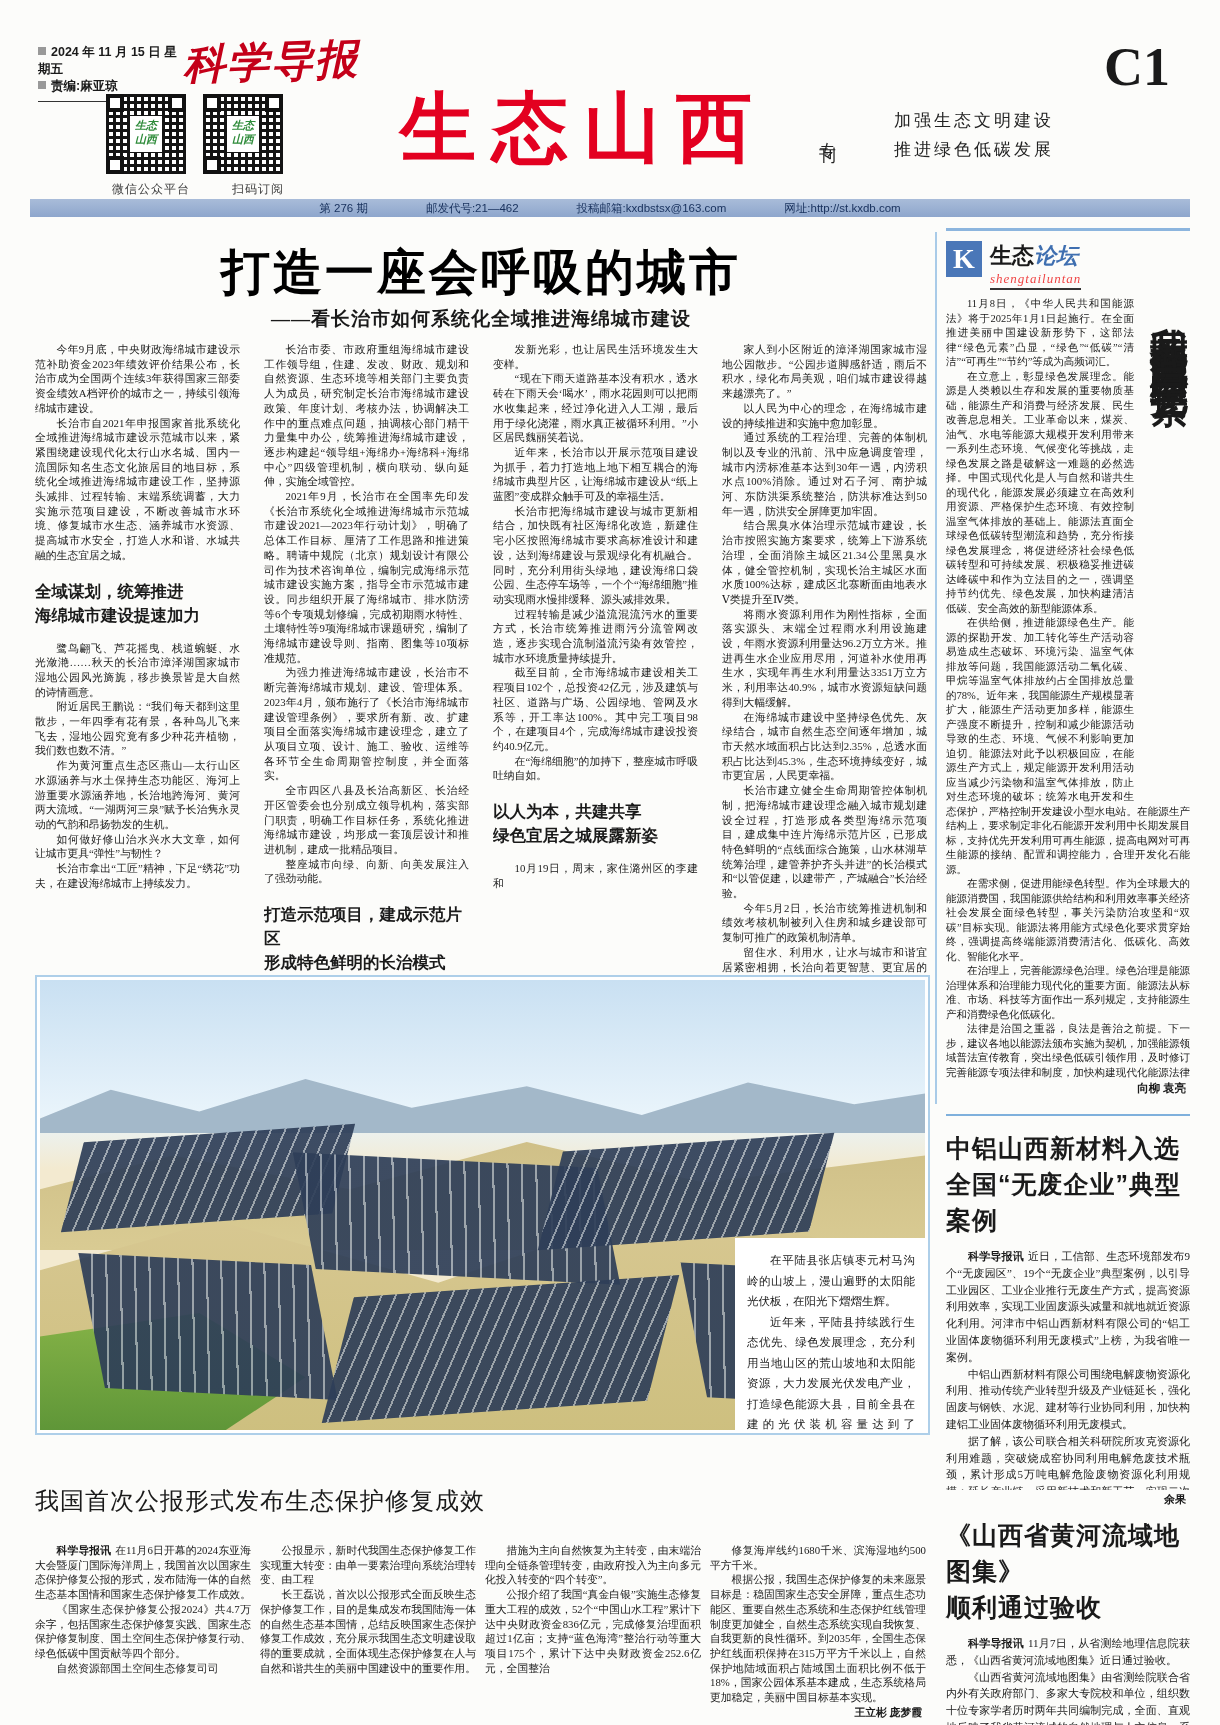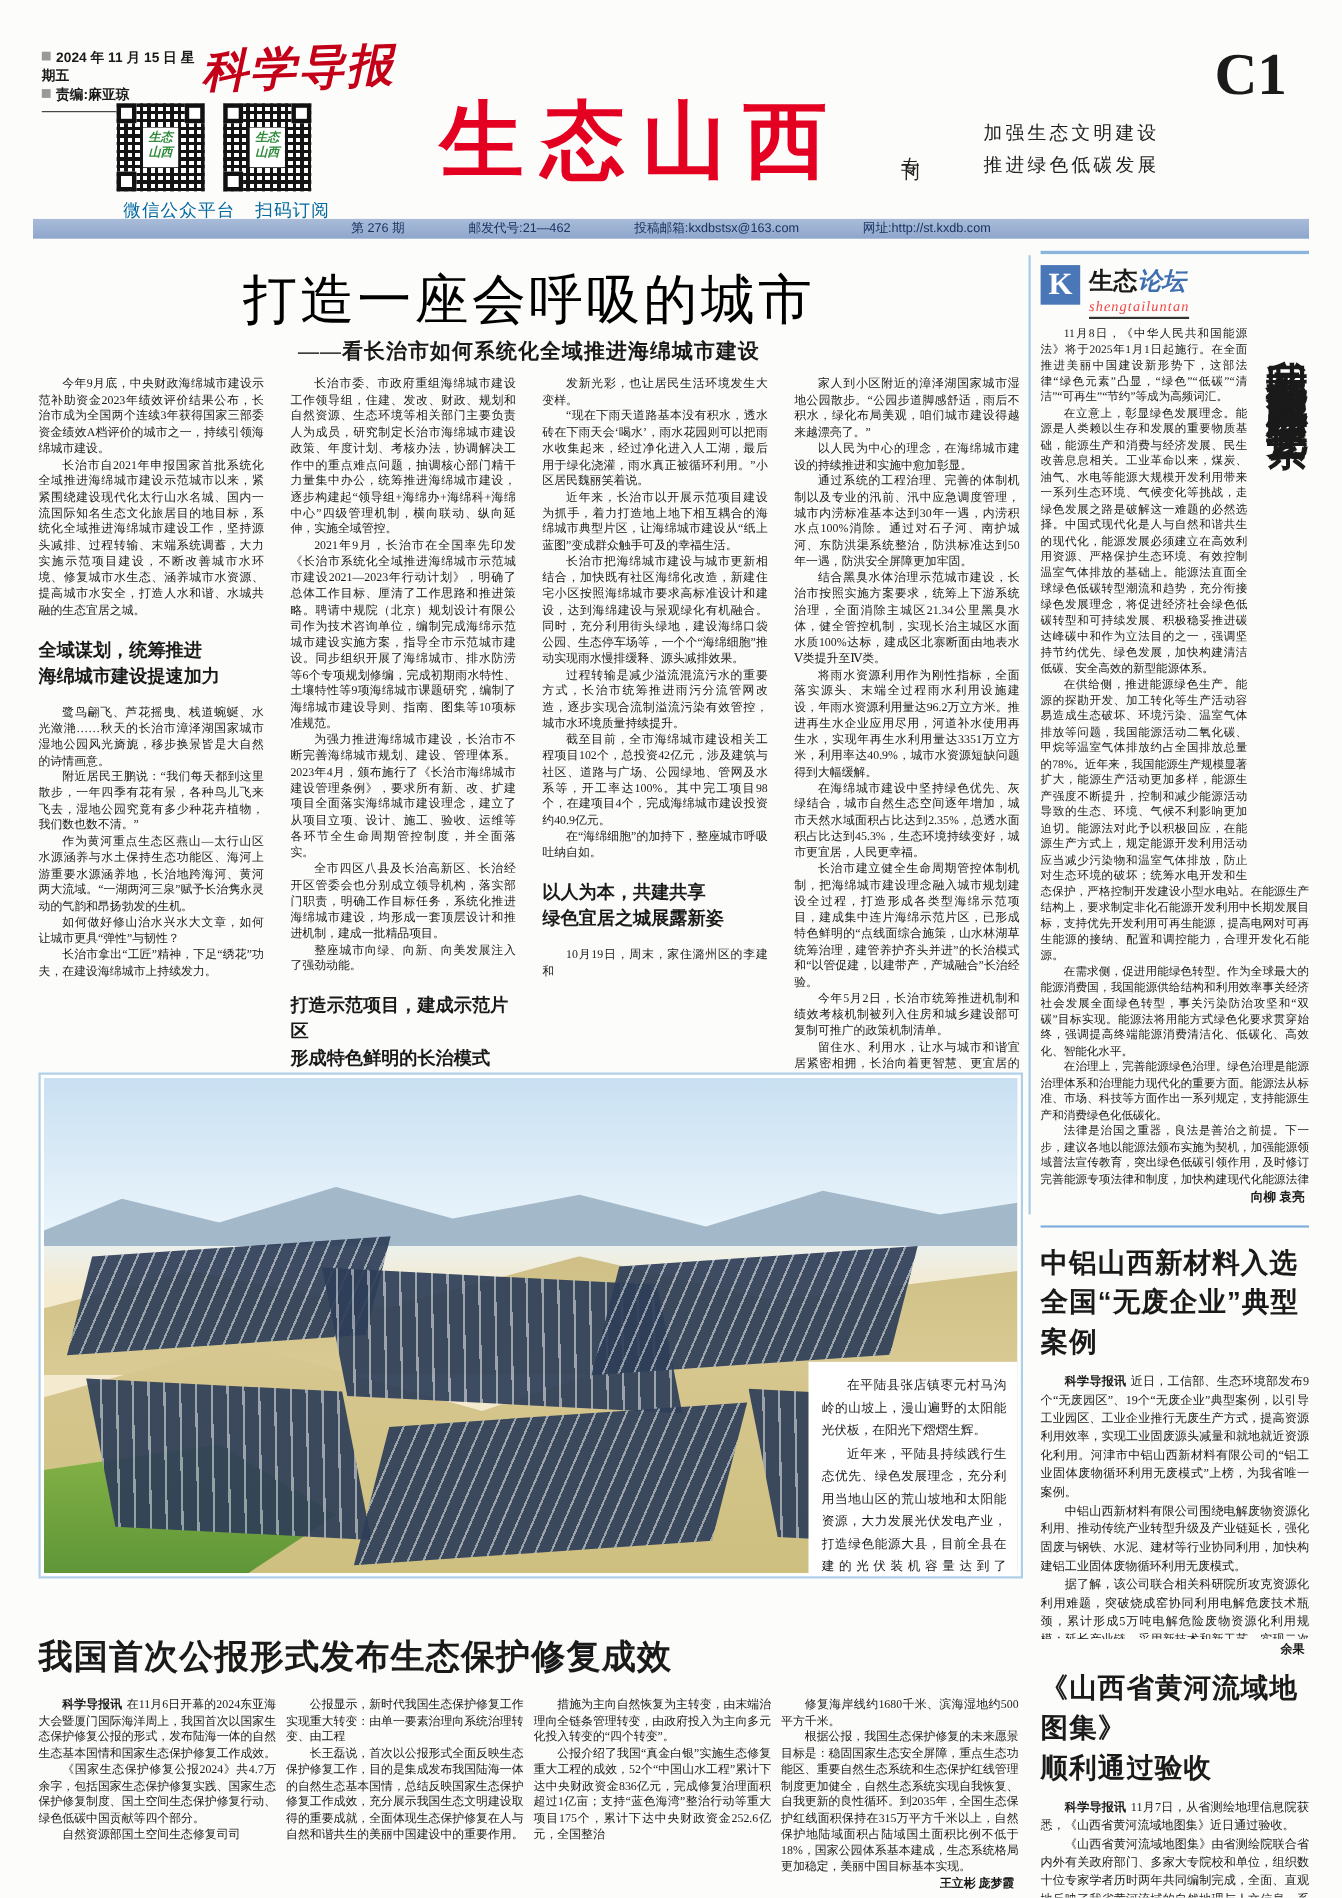--- a/index.html
+++ b/index.html
@@ -14,30 +14,30 @@
   .masthead{left:183px;top:34px;font-size:42px;color:#c40019;font-weight:bold;
       font-style:italic;letter-spacing:2px;transform:rotate(-2deg);}
   .qr{width:80px;height:80px;position:absolute;background:
       repeating-linear-gradient(0deg,#141414 0 3px,rgba(255,255,255,0) 3px 7px),
       repeating-linear-gradient(90deg,#141414 0 3px,#fff 3px 7px);}
   .qr .fp{position:absolute;width:18px;height:18px;border:4px solid #111;background:#fff;box-sizing:border-box;}
   .qr .fp.tl{left:0;top:0}.qr .fp.tr{right:0;top:0}.qr .fp.bl{left:0;bottom:0}
   .qr .ctr{position:absolute;left:24px;top:22px;width:32px;height:36px;background:#fff;
       color:#2e8b3a;font-size:11px;line-height:14px;text-align:center;font-weight:bold;
       font-style:italic;padding-top:2px;box-sizing:border-box;}
-  .qr-label{font-size:16px;color:#0369a1;letter-spacing:1px;}
+  .qr-label{font-size:12px;color:#404040;letter-spacing:1px;}
   .paper-title{left:400px;top:78px;width:410px;font-size:76px;font-weight:900;color:#e30020;
       letter-spacing:16px;white-space:nowrap;font-family:"Liberation Serif","DejaVu Serif",serif;}
   .zhuankan{left:816px;top:128px;writing-mode:vertical-rl;font-size:17px;letter-spacing:6px;color:#222;}
   .pageno{left:1104px;top:36px;font-size:54px;font-weight:bold;font-family:"Liberation Serif",serif;}
   .slogan{left:894px;top:106px;font-size:17px;line-height:29px;letter-spacing:3px;color:#222;}
   .infobar{left:30px;top:199px;width:1160px;height:18px;background:linear-gradient(#a9bcd9,#8ea6cc);
       color:#17305c;font-size:11.5px;line-height:18px;display:flex;justify-content:center;gap:58px;}
   
-  .headline{left:35px;top:240px;width:892px;text-align:center;font-size:49px;font-weight:400;
+  .headline{left:35px;top:240px;width:892px;text-align:center;font-size:49px;font-weight:700;
       letter-spacing:3px;color:#000;}
   .subhead{left:35px;top:306px;width:892px;text-align:center;font-size:19px;font-weight:bold;letter-spacing:1px;}
   .main-cols{left:35px;top:342px;width:892px;height:632px;display:flex;gap:24px;}
   .col{width:216px;overflow:hidden;font-size:10.8px;line-height:14.7px;text-align:justify;}
   .col p{margin:0;text-indent:2em;}
   .col p.t-sub{font-family:"Liberation Sans","DejaVu Sans",sans-serif;font-weight:bold;font-size:16.5px;
       line-height:24px;text-indent:0;white-space:pre-line;margin:16px 0 14px 0;text-align:left;}
   .col p.t-byline{text-align:right;font-weight:bold;text-indent:0;padding-right:4px;}
   .lead{font-family:"Liberation Sans","DejaVu Sans",sans-serif;font-weight:bold;margin-right:4px;}
   
@@ -51,21 +51,21 @@
       clip-path:polygon(0 30%,20% 10%,45% 35%,70% 5%,100% 25%,100% 100%,0 100%);}
   .field{position:absolute;left:0;bottom:0;width:30%;height:26%;background:linear-gradient(#86b347,#5f9638);
       clip-path:polygon(0 20%,60% 0,100% 55%,70% 100%,0 100%);}
   .pv{position:absolute;background:repeating-linear-gradient(100deg,#2e3e58 0 12px,#97a1ad 12px 14px);
       opacity:.92;transform:skewX(-18deg) rotate(-4deg);}
   .pv2{transform:skewX(14deg) rotate(3deg);}
   .caption{position:absolute;right:0;bottom:0;width:190px;height:192px;background:#fff;
       padding:12px 10px 8px 12px;box-sizing:border-box;font-size:11.5px;line-height:20.5px;text-align:justify;}
   .caption p{margin:0;text-indent:2em;}
   
-  .bl-headline{left:35px;top:1485px;width:892px;font-size:31px;font-weight:700;letter-spacing:1px;}
+  .bl-headline{left:35px;top:1485px;width:892px;font-size:24px;font-weight:400;letter-spacing:1px;}
   .bl-cols{left:35px;top:1543px;width:892px;height:178px;display:flex;gap:9px;}
   
   .right-rule{left:935px;top:232px;width:2px;height:872px;background:#a9cbe8;}
   .right-zone{left:946px;top:228px;width:244px;}
   .forum{border-top:3px solid #8cb5de;position:relative;padding-top:10px;}
   .forum-logo{display:flex;align-items:flex-start;gap:8px;height:48px;}
   .k-badge{width:36px;height:36px;background:#4a77b8;color:#fff;font-family:"Liberation Serif",serif;
       font-weight:bold;font-size:28px;text-align:center;line-height:36px;}
   .forum-title{border-bottom:2px solid #333;padding-bottom:1px;}
   .forum-title .t1{font-size:22px;font-weight:bold;font-family:"Liberation Sans",sans-serif;}

